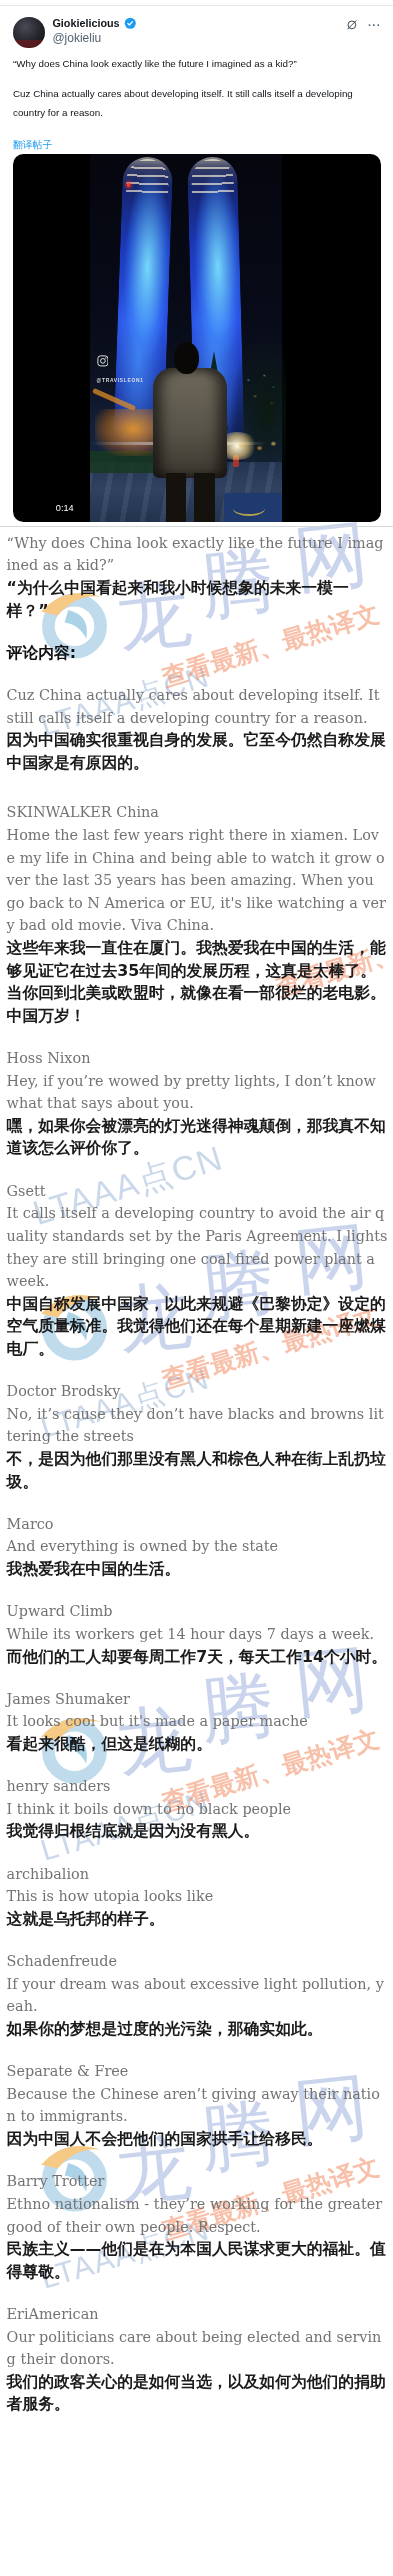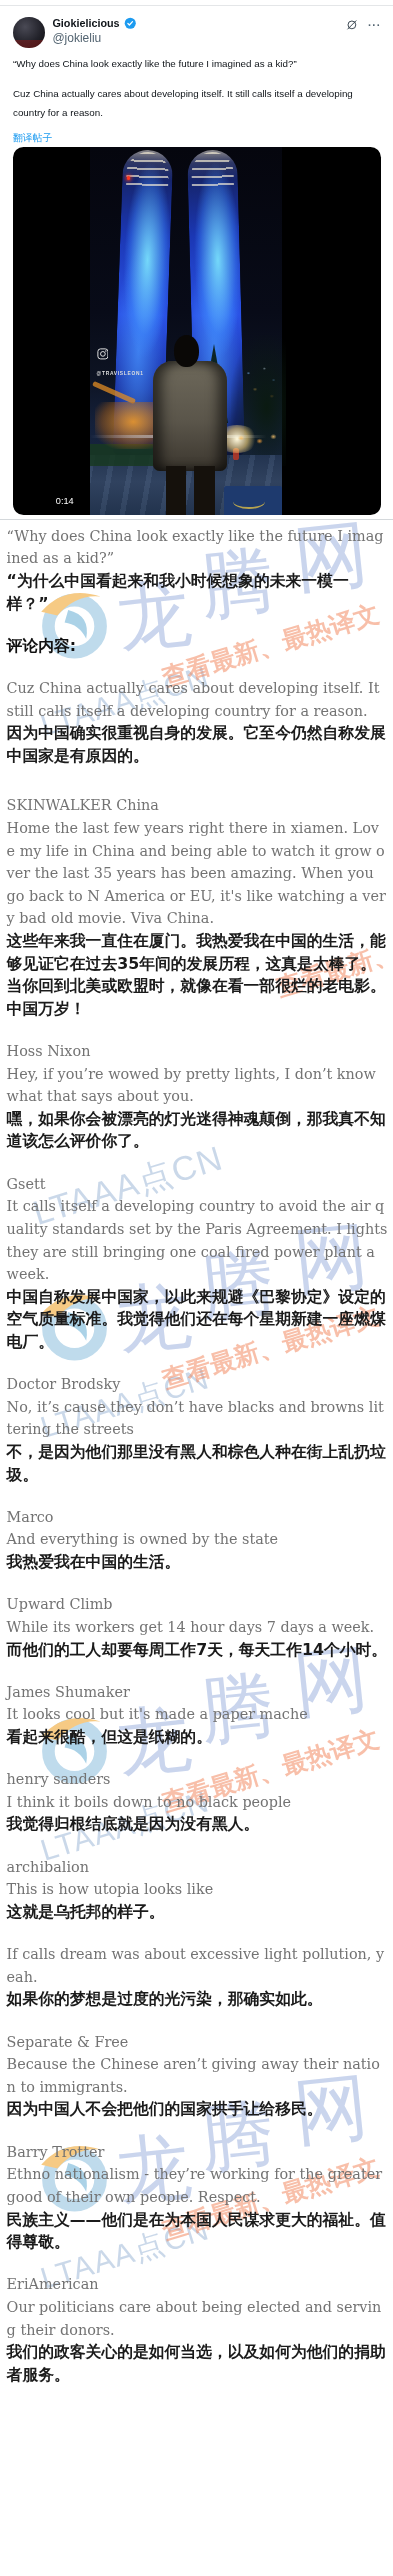--- a/index.html
+++ b/index.html
@@ -29,21 +29,21 @@
       linear-gradient(0deg, rgba(130,25,25,.55) 0 7.9px, rgba(0,0,0,0) 8.5px),
       radial-gradient(circle at 38% 32%, #4a4a55, #23232b 55%, #101014 90%);}
   .names{margin-left:7.9px;flex:1;}
   .nrow{display:flex;align-items:center;gap:4px;}
   .uname{font-size:10.8px;font-weight:700;color:#0f1419;}
   .handle{font-size:12px;color:#536471;margin-top:1.3px;}
   .actions{display:flex;gap:10.5px;align-items:center;margin-top:2.6px;}
   .more-dots{font-size:11px;font-weight:700;color:#536471;letter-spacing:0.7px;line-height:1;}
   .tweet-p1{margin:9.2px 0 0;font-size:9.8px;line-height:14.4px;color:#0f1419;}
   .tweet-p2{margin:11.8px 0 0;font-size:9.8px;line-height:19.7px;color:#0f1419;}
-  .translate{display:inline-block;margin-top:10px;font-size:9.8px;line-height:10.5px;color:#1d9bf0;text-decoration:none;cursor:pointer;}
+  .translate{display:inline-block;margin-top:17px;font-size:9.8px;line-height:10.5px;color:#1d9bf0;text-decoration:none;cursor:pointer;}
   
   .video-card{position:relative;margin-top:3.9px;width:368px;height:368px;background:#000;
               border-radius:10.5px;overflow:hidden;cursor:pointer;}
   .frame{position:absolute;left:77px;top:0;width:192px;height:100%;
     background:linear-gradient(180deg,#05060e 0%,#080b18 45%,#0d1322 62%,#14203a 75%,#1c2c47 100%);}
   .tower{position:absolute;top:2.6px;height:306px;width:50px;border-radius:25px 25px 6.6px 6.6px;overflow:hidden;
     background:
       linear-gradient(180deg, rgba(240,228,196,.55) 0px, rgba(240,228,196,.12) 13px, rgba(0,0,0,0) 30px),
       radial-gradient(62% 42% at 56% 36%, rgba(125,232,255,.9), rgba(62,140,255,.38) 58%, rgba(0,0,0,0) 76%),
       radial-gradient(70% 48% at 44% 66%, rgba(72,150,255,.72), rgba(0,0,0,0) 72%),
@@ -288,21 +288,22 @@
         <p class="name">henry sanders</p>
         <p class="en">I think it boils down to no black people</p>
         <p class="zh">我觉得归根结底就是因为没有黑人。</p>
       </div>
       <div class="comment">
         <p class="name">archibalion</p>
         <p class="en">This is how utopia looks like</p>
         <p class="zh">这就是乌托邦的样子。</p>
       </div>
       <div class="comment">
-        <p class="en">If calls dream was about excessive light pollution, yeah.</p>
+        <p class="name">Schadenfreude</p>
+        <p class="en">If your dream was about excessive light pollution, yeah.</p>
         <p class="zh">如果你的梦想是过度的光污染，那确实如此。</p>
       </div>
       <div class="comment">
         <p class="name">Separate &amp; Free</p>
         <p class="en">Because the Chinese aren’t giving away their nation to immigrants.</p>
         <p class="zh">因为中国人不会把他们的国家拱手让给移民。</p>
       </div>
       <div class="comment">
         <p class="name">Barry Trotter</p>
         <p class="en">Ethno nationalism - they’re working for the greater good of their own people. Respect.</p>

